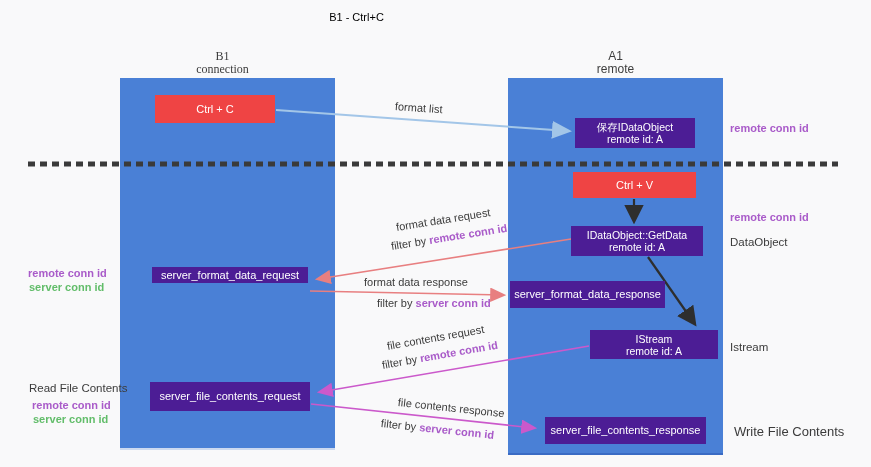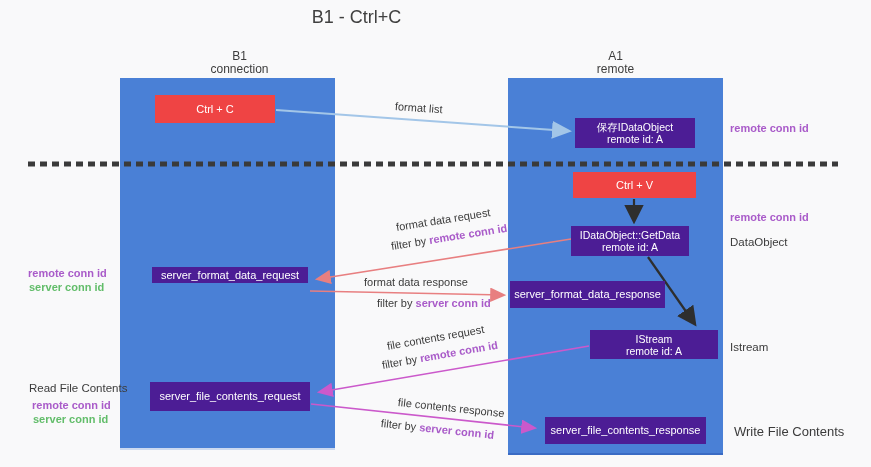--- a/index.html
+++ b/index.html
@@ -6,21 +6,21 @@
   .canvas{
     position:relative;
     width:871px;height:467px;
     background:#f9f9fa;
     font-family:"Liberation Sans", sans-serif;
     overflow:hidden;
     color:#3d3d3d;
   }
   .title{
     position:absolute;left:0;top:7px;width:713px;
-    text-align:center;font-size:18px;line-height:20px;color:#404040;
+    text-align:center;font-size:11px;line-height:20px;color:#000000;
   }
   .col-header{
     position:absolute;top:50px;width:215px;
     text-align:center;font-size:12px;line-height:13px;color:#3d3d3d;
   }
   .lane{
     position:absolute;top:78px;width:215px;
     background:#4a80d6;
   }
   .lane-left{left:120px;height:370px;border-bottom:2px solid #ccd9f0;}
@@ -44,21 +44,21 @@
 </style>
 </head>
 <body>
 
 <div class="canvas">
 
   <div class="title">
     <div>B1 - Ctrl+C</div>
   </div>
 
-  <div class="col-header" style="left:132px;">
+  <div class="col-header" style="left:115px;font-family:Liberation Serif, serif;">
     <div>B1</div>
     <div>connection</div>
   </div>
   <div class="col-header" style="left:508px;">
     <div>A1</div>
     <div>remote</div>
   </div>
 
   <div class="lane lane-left"></div>
   <div class="lane lane-right"></div>
@@ -102,21 +102,21 @@
 
   <div class="box orange" style="left:575px;top:118px;width:120px;height:30px;font-size:10.5px;line-height:12px;">
     <div>保存IDataObject</div>
     <div>remote id: A</div>
   </div>
 
   <div class="box green" style="left:573px;top:172px;width:123px;height:26px;">
     <div>Ctrl + V</div>
   </div>
 
-  <div class="box orange" style="left:571px;top:226px;width:118px;height:30px;font-size:10.5px;line-height:12px;">
+  <div class="box orange" style="left:571px;top:226px;width:132px;height:30px;font-size:10.5px;line-height:12px;">
     <div>IDataObject::GetData</div>
     <div>remote id: A</div>
   </div>
 
   <div class="box orange" style="left:152px;top:267px;width:156px;height:16px;">
     <div>server_format_data_request</div>
   </div>
 
   <div class="box orange" style="left:510px;top:281px;width:155px;height:27px;">
     <div>server_format_data_response</div>

